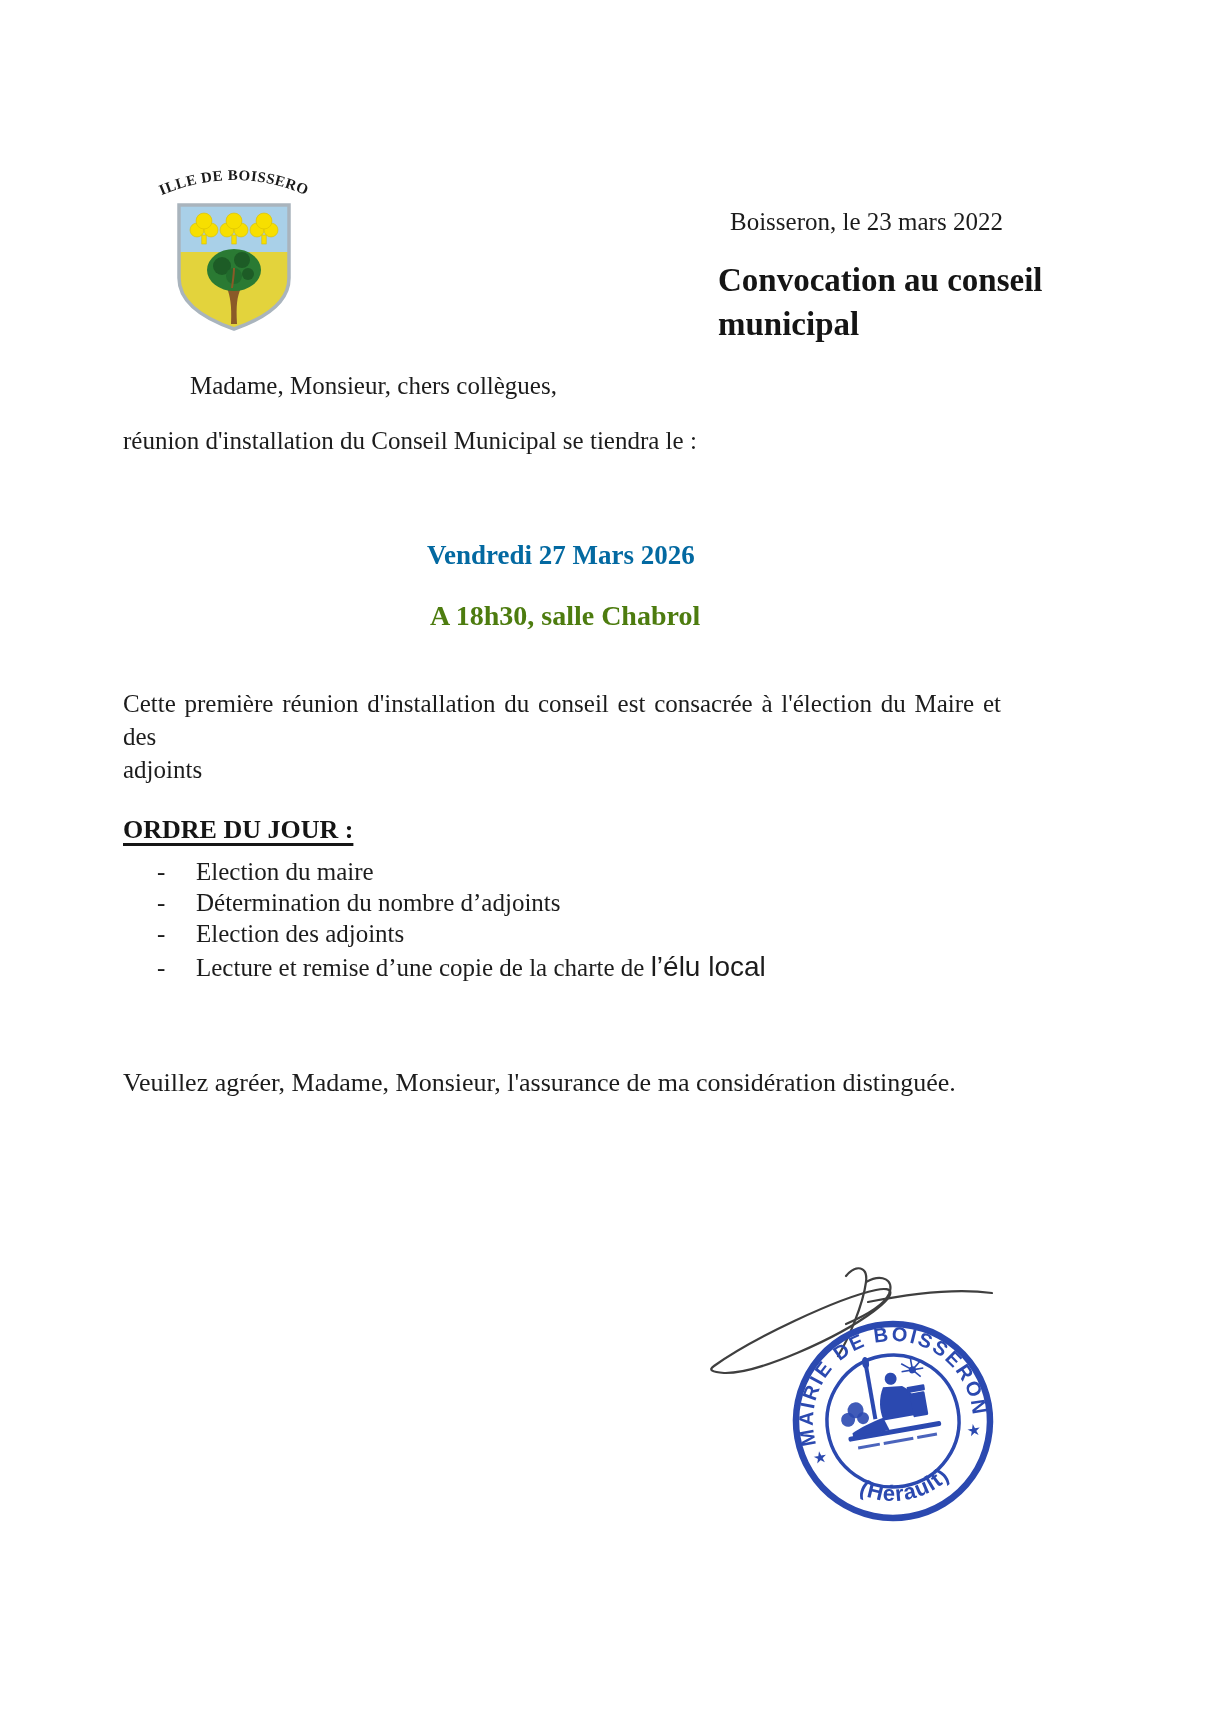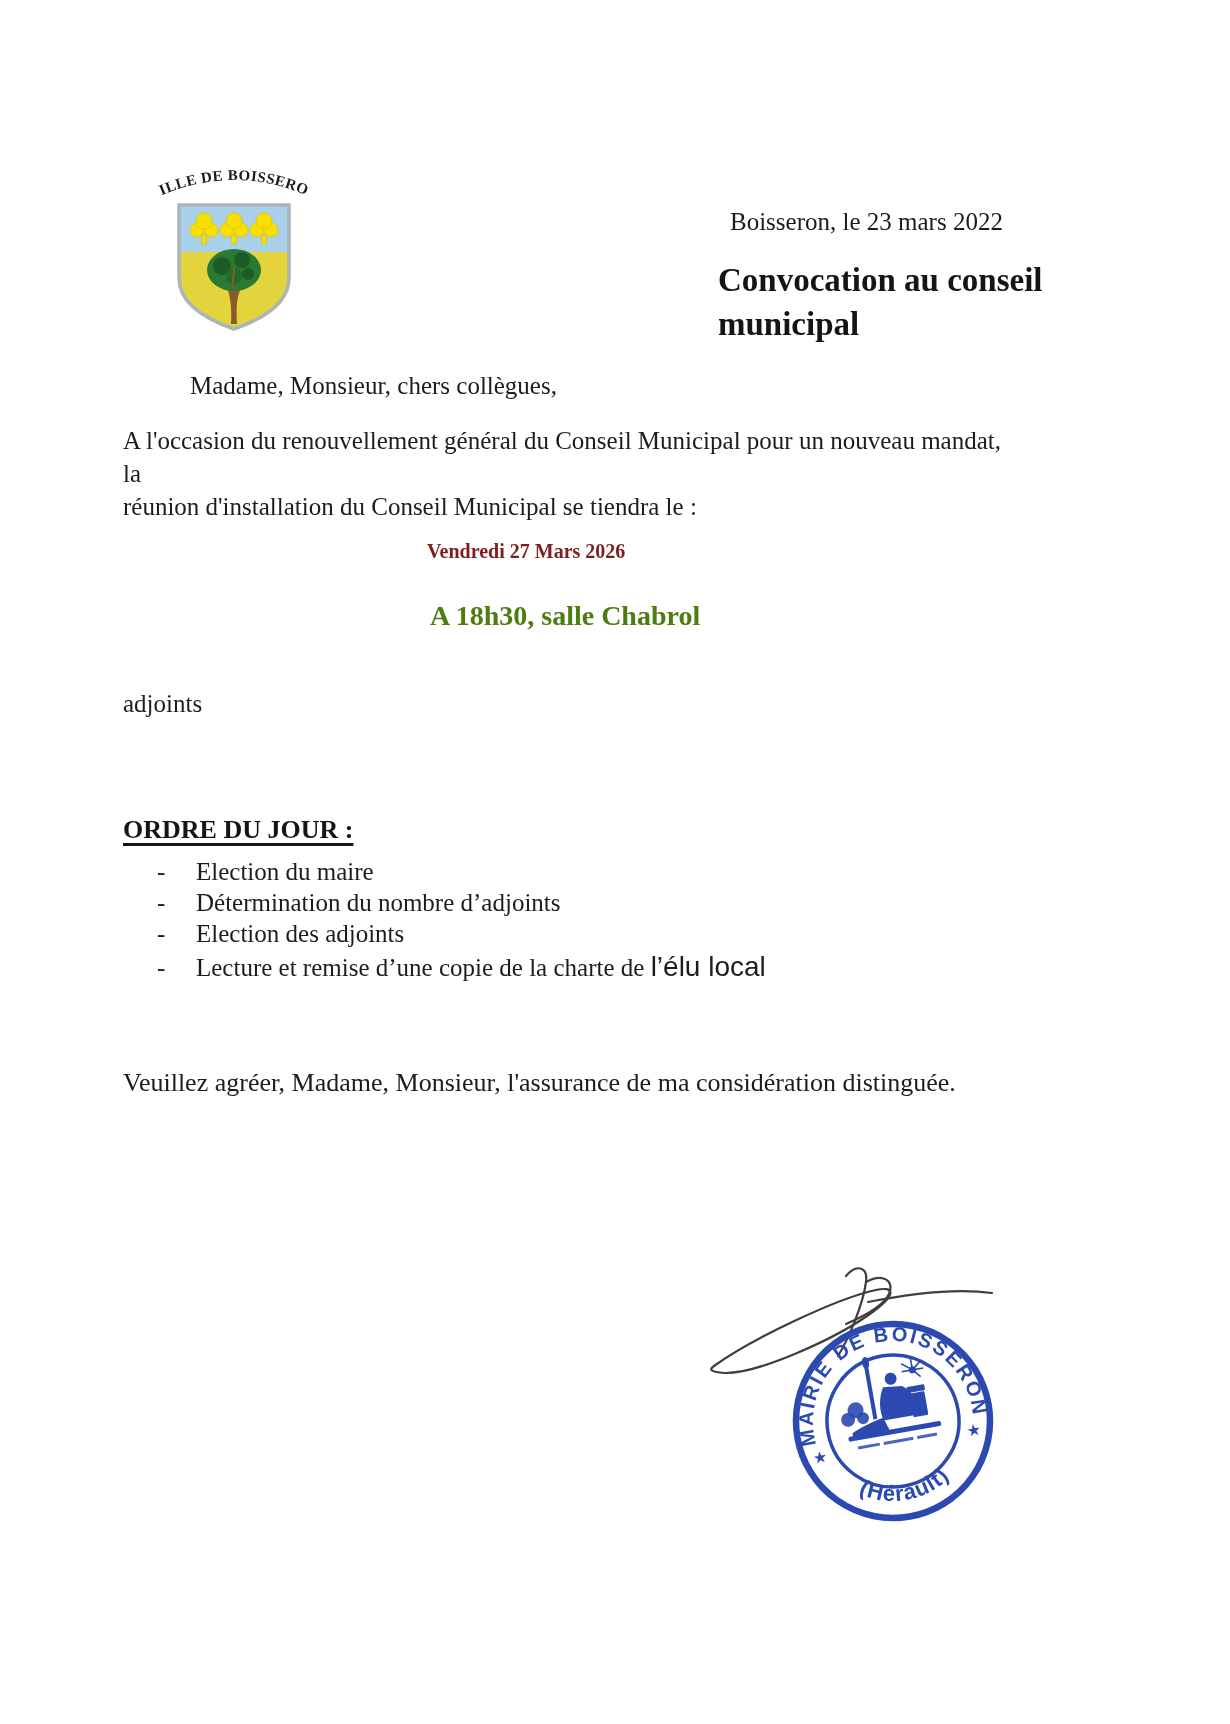--- a/index.html
+++ b/index.html
@@ -22,21 +22,21 @@
   
   .place-date{left:730px;top:208px;font-size:25px;}
   .doc-title{left:718px;top:258px;font-size:33px;font-weight:bold;line-height:44px;color:#151515;}
 
   
   .salutation{left:190px;top:372px;font-size:25px;}
   .para{left:123px;width:878px;font-size:25px;line-height:33px;}
   .para1{top:424px;}
   .para2{top:687px;}
   .jline{text-align:justify;text-align-last:justify;}
-  .meeting-date{left:427px;top:540px;font-size:20px;font-weight:bold;color:#7f1d1d;}
+  .meeting-date{left:427px;top:540px;font-size:27px;font-weight:bold;color:#0369a1;}
   .meeting-time{left:430px;top:600px;font-size:28px;font-weight:bold;color:#4d7c0f;}
   .agenda-heading{
     left:123px;top:768px;font-size:26px;font-weight:bold;color:#151515;
     text-decoration:underline;text-decoration-thickness:2.5px;text-underline-offset:5px;margin-top:47px;
   }
   .agenda-list{left:157px;top:858px;width:760px;font-size:25px;}
   .agenda-row{display:flex;height:31px;align-items:baseline;}
   .agenda-bullet{width:39px;flex:0 0 39px;}
   .sans{font-family:"Liberation Sans", sans-serif;font-size:28px;}
   .closing{left:123px;top:1068px;font-size:26px;}
@@ -106,28 +106,28 @@
 
   <div class="abs place-date">Boisseron, le 23 mars 2022</div>
   <div class="abs doc-title">
     <div>Convocation au conseil</div>
     <div>municipal</div>
   </div>
 
   <div class="abs salutation">Madame, Monsieur, chers collègues,</div>
 
   <div class="abs para para1">
-    <div class="jline">A l'occasion du renouvellement général du Conseil Municipal pour un nouveau mandat, la</div>
     <div>réunion d'installation du Conseil Municipal se tiendra le :</div>
   </div>
 
   <div class="abs meeting-date">Vendredi 27 Mars 2026</div>
   <div class="abs meeting-time">A 18h30, salle Chabrol</div>
 
   <div class="abs para para2">
+    <div class="jline">Cette première réunion d'installation du conseil est consacrée à l'élection du Maire et des</div>
     <div>adjoints</div>
   </div>
 
   <div class="abs agenda-heading">ORDRE DU JOUR :</div>
 
   <div class="abs agenda-list">
     <div class="agenda-row">
       <span class="agenda-bullet">-</span>
       <span>Election du maire</span>
     </div>

